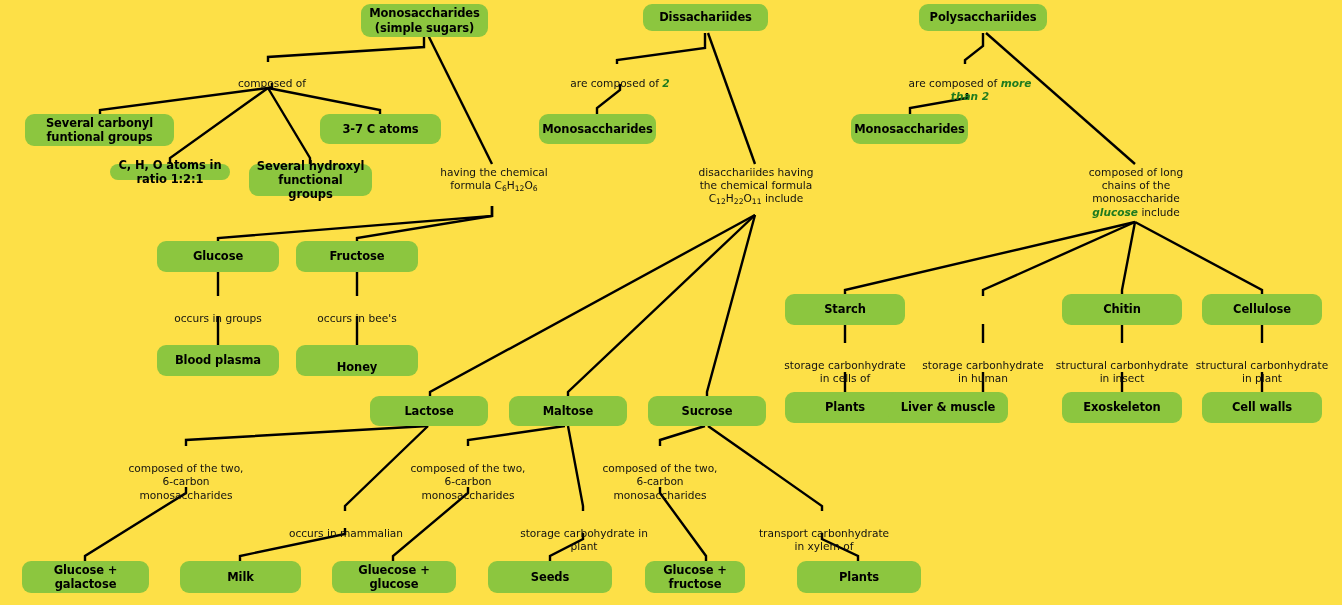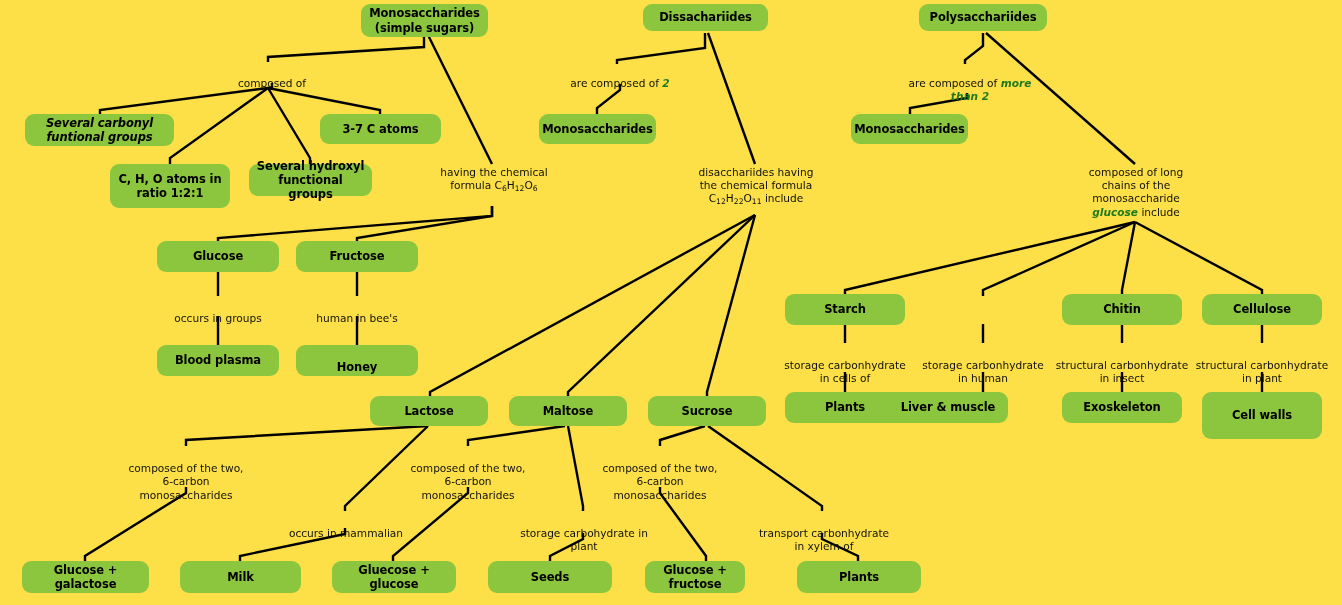--- a/index.html
+++ b/index.html
@@ -139,25 +139,25 @@
 
   <div class="node" style="left:643px; top:4px; width:125px; height:27px;">
     <span>Dissachariides</span>
   </div>
 
   <div class="node" style="left:919px; top:4px; width:128px; height:27px;">
     <span>Polysacchariides</span>
   </div>
 
   <div class="node" style="left:25px; top:114px; width:149px; height:32px;">
-    <span style="white-space:pre-line;font-style:italic;">Several carbonyl
+    <span style="white-space:pre-line;">Several carbonyl
 funtional groups</span>
   </div>
 
-  <div class="node" style="left:110px; top:164px; width:120px; height:44px;">
+  <div class="node" style="left:110px; top:164px; width:120px; height:16px;">
     <span style="white-space:pre-line;">C, H, O atoms in
 ratio 1:2:1</span>
   </div>
 
   <div class="node" style="left:249px; top:164px; width:123px; height:32px;">
     <span style="white-space:pre-line;">Several hydroxyl
 functional groups</span>
   </div>
 
   <div class="node" style="left:320px; top:114px; width:121px; height:30px;">
@@ -206,21 +206,21 @@
   </div>
 
   <div class="node" style="left:888px; top:392px; width:120px; height:31px;">
     <span>Liver &amp; muscle</span>
   </div>
 
   <div class="node" style="left:1062px; top:392px; width:120px; height:31px;">
     <span>Exoskeleton</span>
   </div>
 
-  <div class="node" style="left:1202px; top:392px; width:120px; height:47px;">
+  <div class="node" style="left:1202px; top:392px; width:120px; height:31px;">
     <span>Cell walls</span>
   </div>
 
   <div class="node" style="left:370px; top:396px; width:118px; height:30px;">
     <span>Lactose</span>
   </div>
 
   <div class="node" style="left:509px; top:396px; width:118px; height:30px;">
     <span>Maltose</span>
   </div>
@@ -273,21 +273,21 @@
   <div class="label" style="left:1072px; top:166px; width:128px;"><span style="white-space:pre-line;">composed of long
 chains of the
 monosaccharide
 </span><b>glucose</b><span> include</span></div>
 
   <div class="label" style="left:158px; top:299px; width:120px;">
     <span>occurs in groups</span>
   </div>
 
   <div class="label" style="left:297px; top:299px; width:120px;">
-    <span>human in bee's</span>
+    <span>occurs in bee's</span>
   </div>
 
   <div class="label" style="left:774px; top:346px; width:142px;">
     <span>storage carbonhydrate
 in cells of</span>
   </div>
 
   <div class="label" style="left:912px; top:346px; width:142px;">
     <span>storage carbonhydrate
 in human</span>

